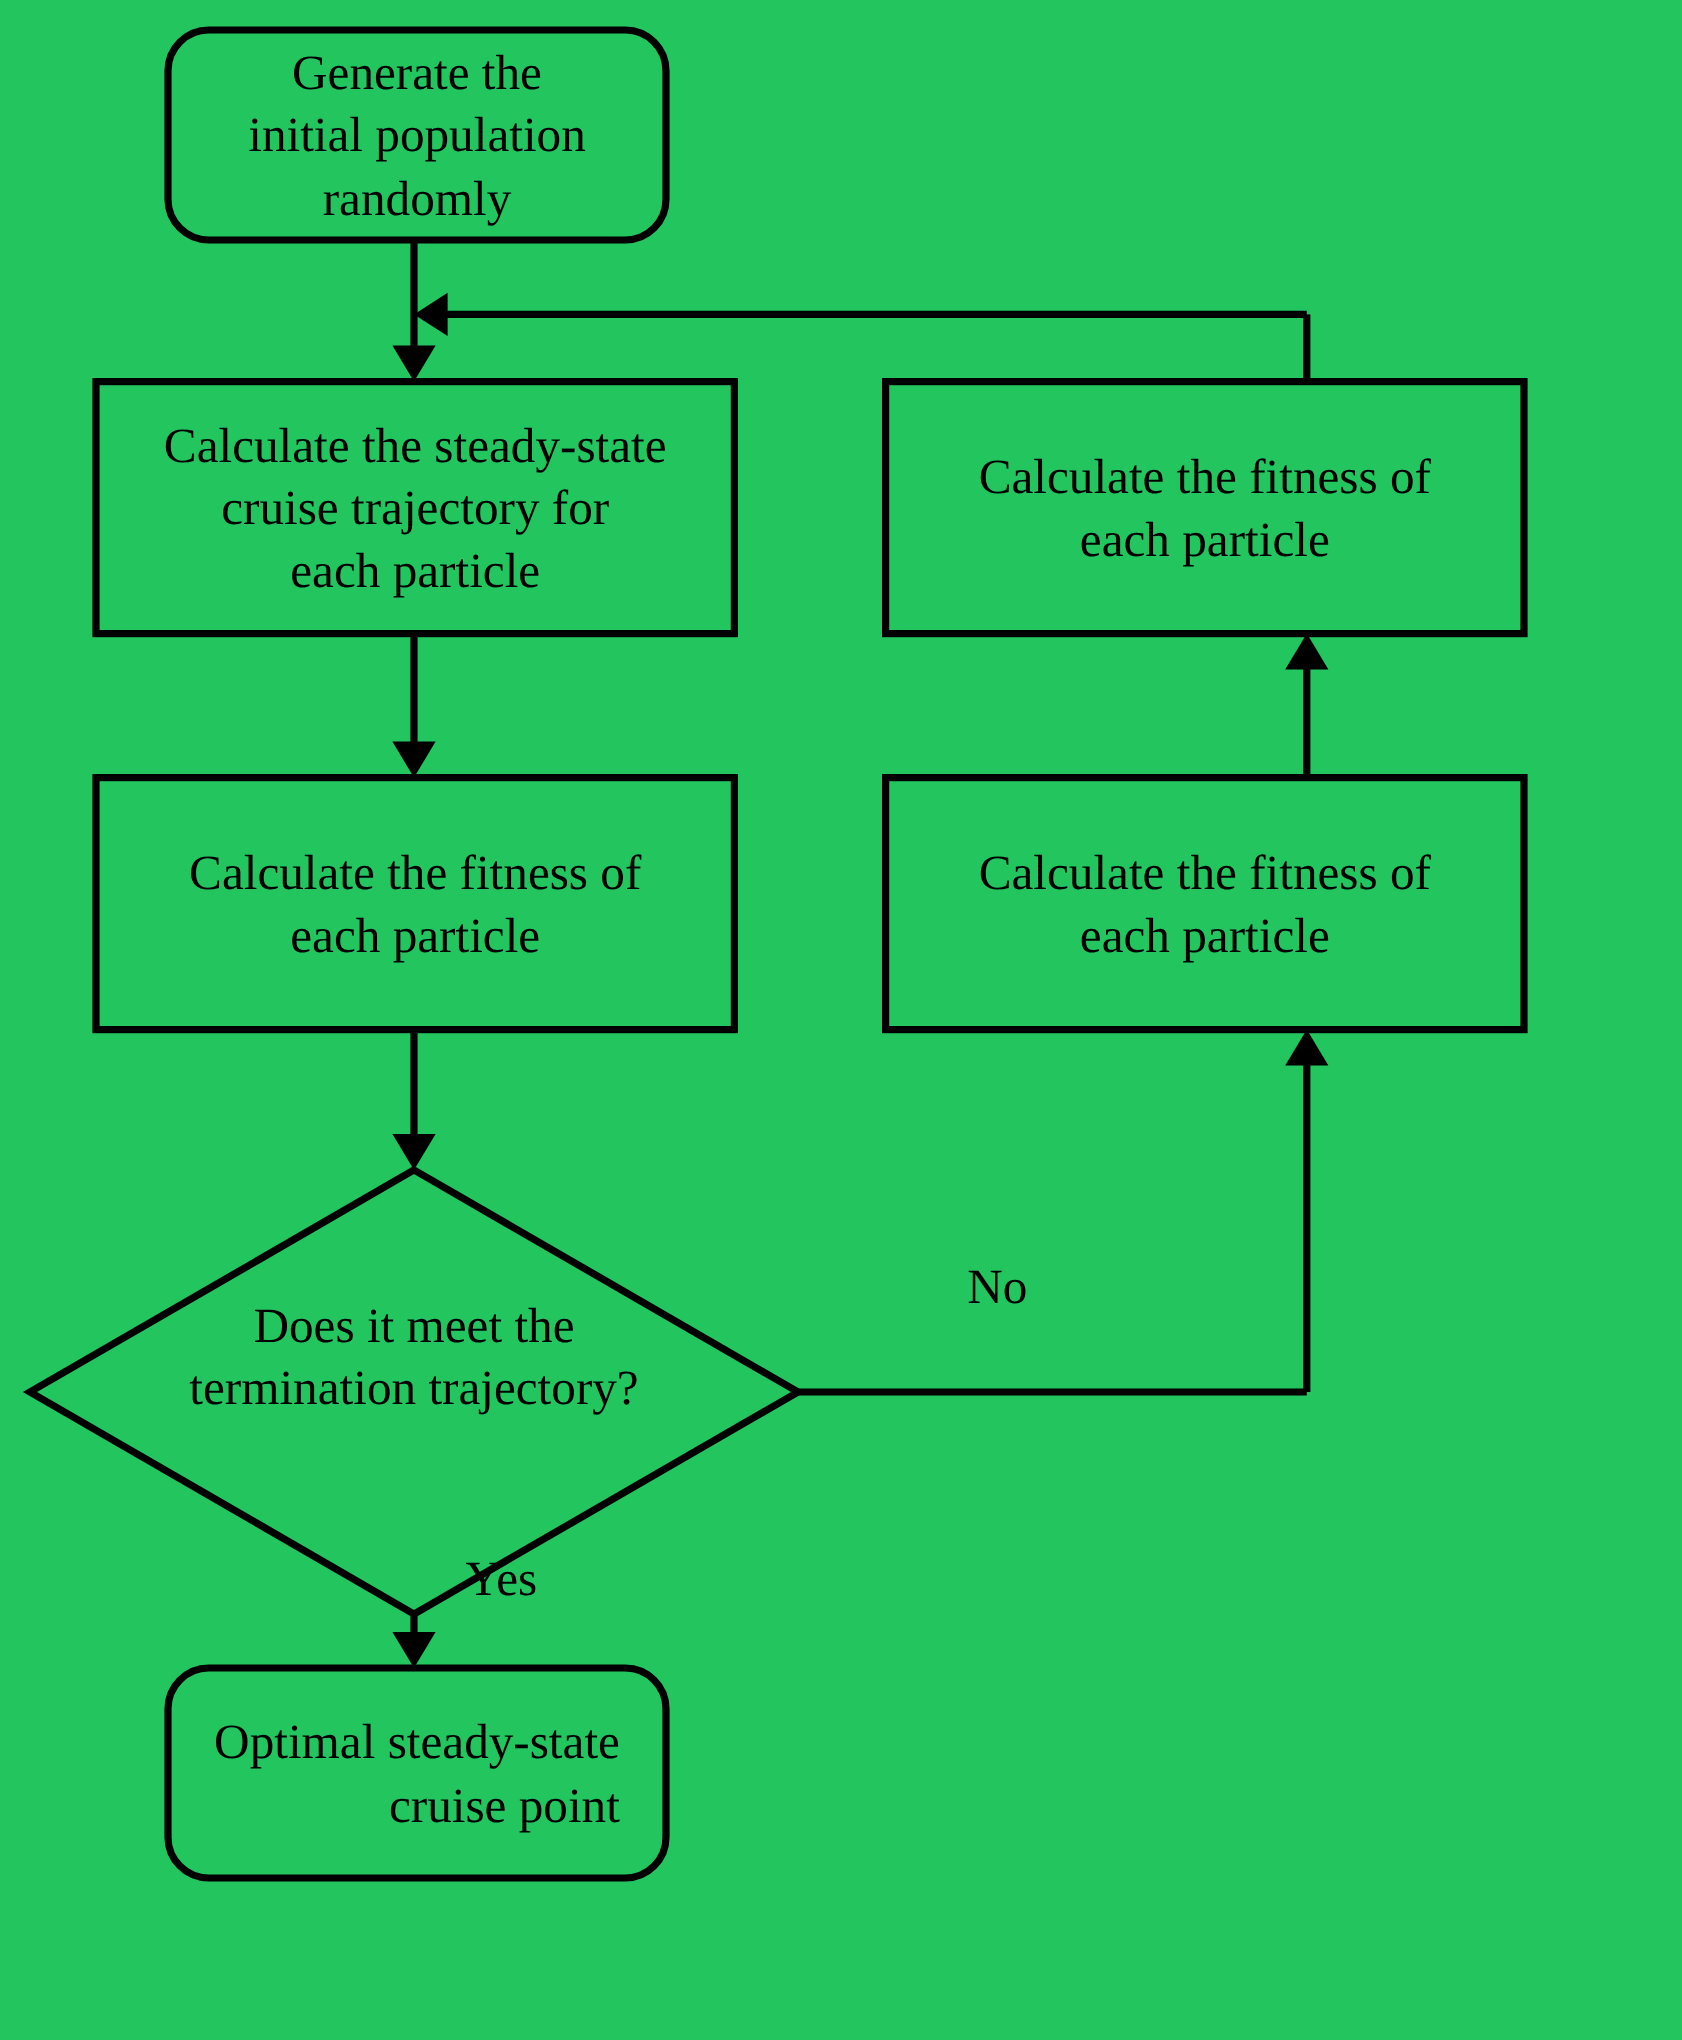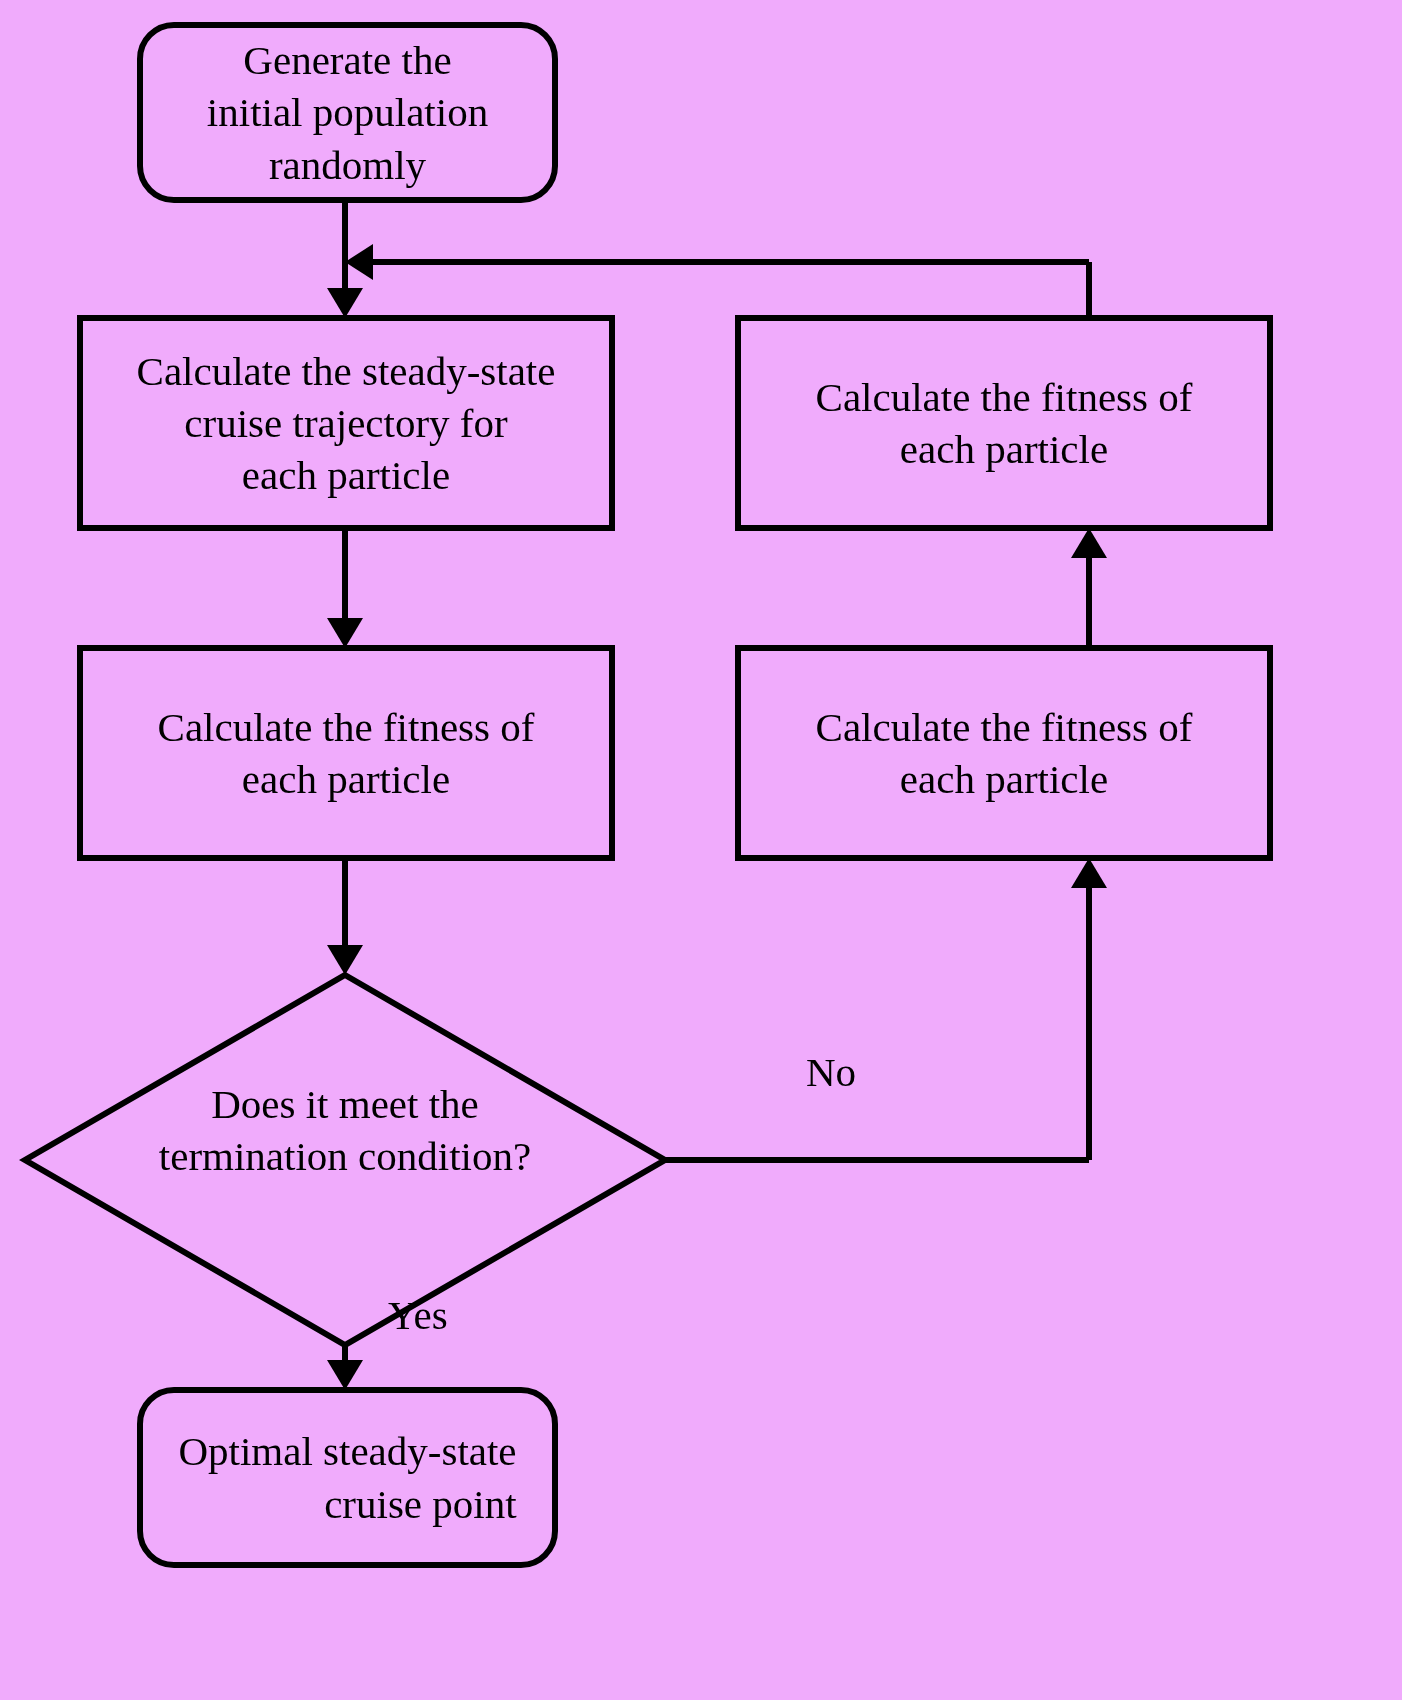--- a/index.html
+++ b/index.html
@@ -7,21 +7,21 @@
     padding: 0;
     background: #ffffff;
   }
   body {
     font-family: "Liberation Serif", "DejaVu Serif", serif;
   }
   #canvas {
     position: relative;
     width: 1402px;
     height: 1700px;
-    background: #f0abfc;
+    background: #22c55e;
     overflow: hidden;
   }
   #flow-svg {
     position: absolute;
     top: 0;
     left: 0;
     width: 1402px;
     height: 1700px;
   }
   .node-label {
@@ -111,21 +111,21 @@
   <div class="node-label" style="left:80px; top:648px; width:532px; height:210px;">Calculate the fitness of
 each particle</div>
 
   <div class="node-label" style="left:738px; top:318px; width:532px; height:210px;">Calculate the fitness of
 each particle</div>
 
   <div class="node-label" style="left:738px; top:648px; width:532px; height:210px;">Calculate the fitness of
 each particle</div>
 
   <div class="node-label" style="left:25px; top:1010px; width:640px; height:240px;">Does it meet the
-termination condition?</div>
+termination trajectory?</div>
 
   <div class="node-label" style="left:140px; top:1390px; width:415px; height:175px;text-align:right;">Optimal steady-state
 cruise point</div>
 
   <div class="edge-label" style="left:806px; top:1052px;">No</div>
 
   <div class="edge-label" style="left:388px; top:1295px;">Yes</div>
 
 </div>
 

